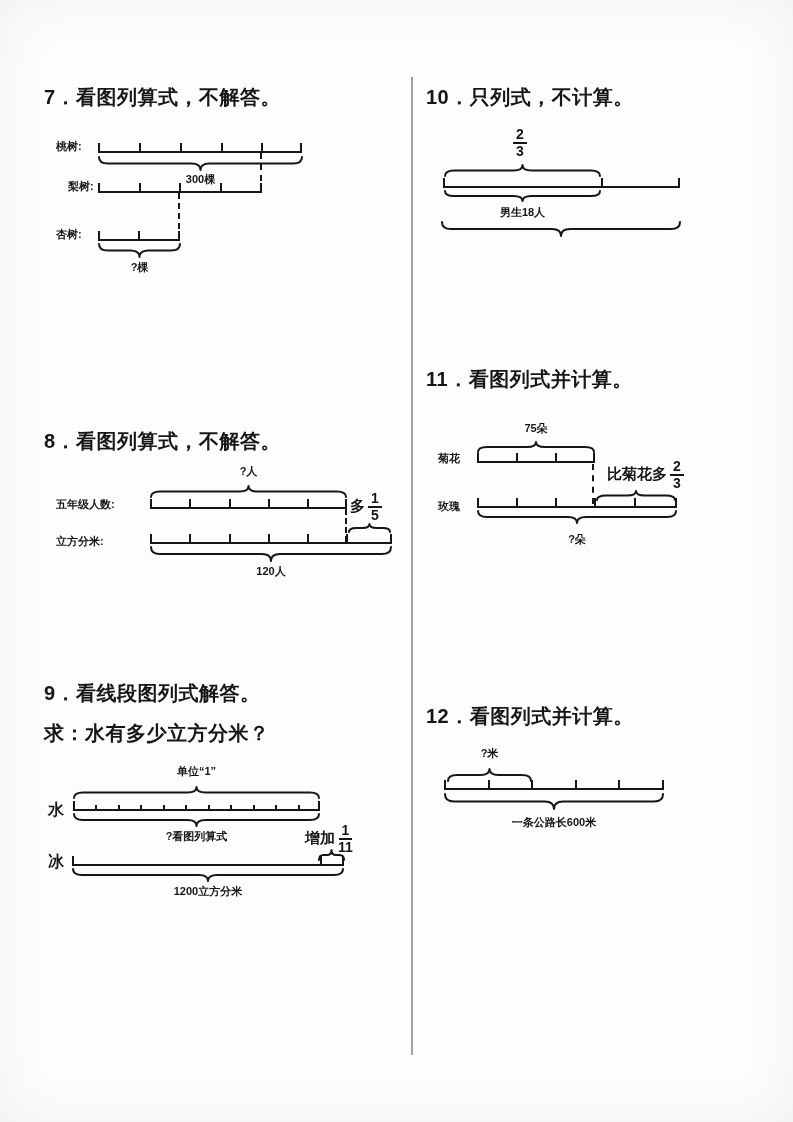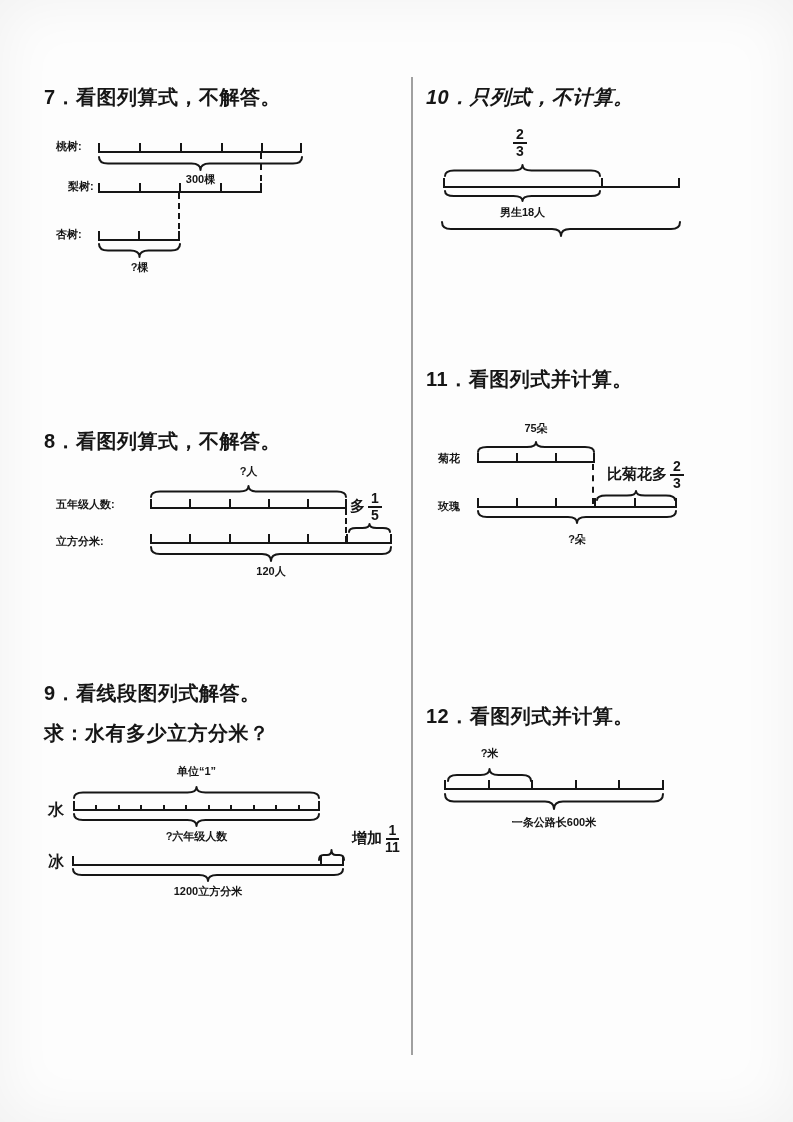--- a/index.html
+++ b/index.html
@@ -145,23 +145,23 @@
       <i class="s" style="left:180px"></i>
       <i class="s" style="left:202px"></i>
       <i class="s" style="left:225px"></i>
       <i style="left:245px"></i>
   </div>
   <div class="brace down" style="left:73px;top:813px;width:247px;height:14px;">
       <svg width="247" height="14" viewBox="0 0 247 14">
         <path d="M1 1 Q1 7 10 7 L114.5 7 Q123.5 7 123.5 13 Q123.5 7 132.5 7 L237 7 Q246 7 246 1" fill="none" stroke="#161616" stroke-width="2" stroke-linecap="round" stroke-linejoin="round"></path>
       </svg>
     </div>
-  <div class="lab c" style="left:73px;top:829px;width:247px;">?六年级人数</div>
-
-  <div class="fraclab" style="left:305px;top:823px;margin-left:47px;">
+  <div class="lab c" style="left:73px;top:829px;width:247px;">?看图列算式</div>
+
+  <div class="fraclab" style="left:305px;top:823px;">
     <span>增加</span>
     <span class="frac">
         <span class="num">1</span>
         <span class="den">11</span>
       </span>
   </div>
   <div class="brace up" style="left:318px;top:849px;width:27px;height:12px;">
       <svg width="27" height="12" viewBox="0 0 27 12">
         <path d="M1 11 Q1 6 5.5 6 L9 6 Q13.5 6 13.5 1 Q13.5 6 18 6 L21.5 6 Q26 6 26 11" fill="none" stroke="#161616" stroke-width="2" stroke-linecap="round" stroke-linejoin="round"></path>
       </svg>
@@ -173,21 +173,21 @@
       <i style="left:248px"></i>
       <i style="left:270px"></i>
   </div>
   <div class="brace down" style="left:72px;top:868px;width:272px;height:14px;">
       <svg width="272" height="14" viewBox="0 0 272 14">
         <path d="M1 1 Q1 7 10 7 L127 7 Q136 7 136 13 Q136 7 145 7 L262 7 Q271 7 271 1" fill="none" stroke="#161616" stroke-width="2" stroke-linecap="round" stroke-linejoin="round"></path>
       </svg>
     </div>
   <div class="lab c" style="left:72px;top:884px;width:272px;">1200立方分米</div>
 
-  <div class="title" style="left:426px;top:84px;font-style:italic;">10．只列式，不计算。</div>
+  <div class="title" style="left:426px;top:84px;">10．只列式，不计算。</div>
 
   <div class="fraclab" style="left:513px;top:127px;">
     <span class="frac">
         <span class="num">2</span>
         <span class="den">3</span>
       </span>
   </div>
   <div class="brace up" style="left:444px;top:164px;width:157px;height:13px;">
       <svg width="157" height="13" viewBox="0 0 157 13">
         <path d="M1 12 Q1 6.5 10 6.5 L69.5 6.5 Q78.5 6.5 78.5 1 Q78.5 6.5 87.5 6.5 L147 6.5 Q156 6.5 156 12" fill="none" stroke="#161616" stroke-width="2" stroke-linecap="round" stroke-linejoin="round"></path>

